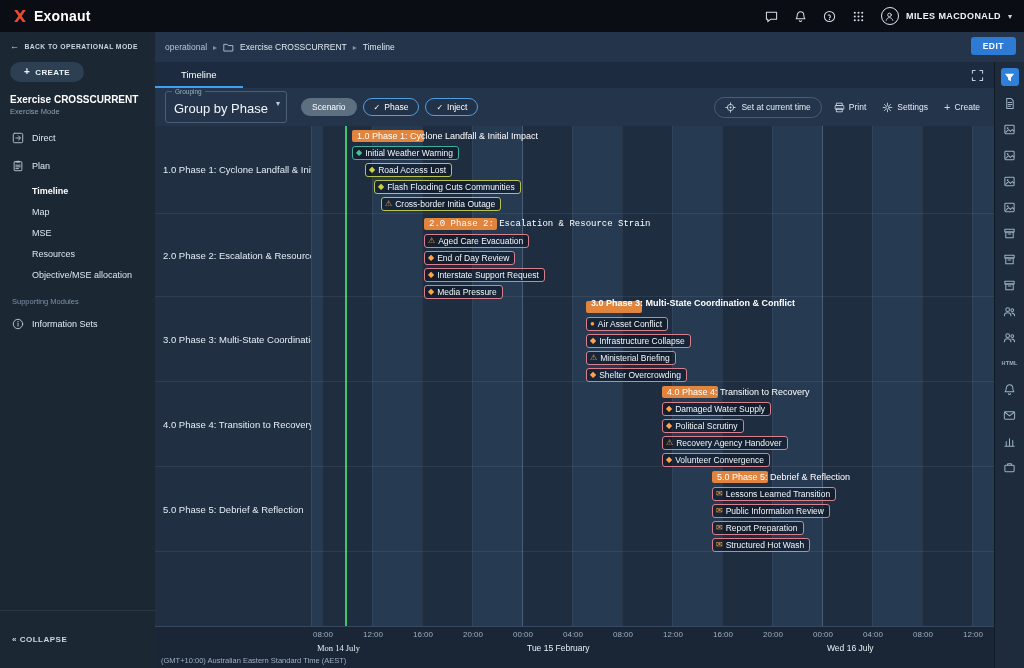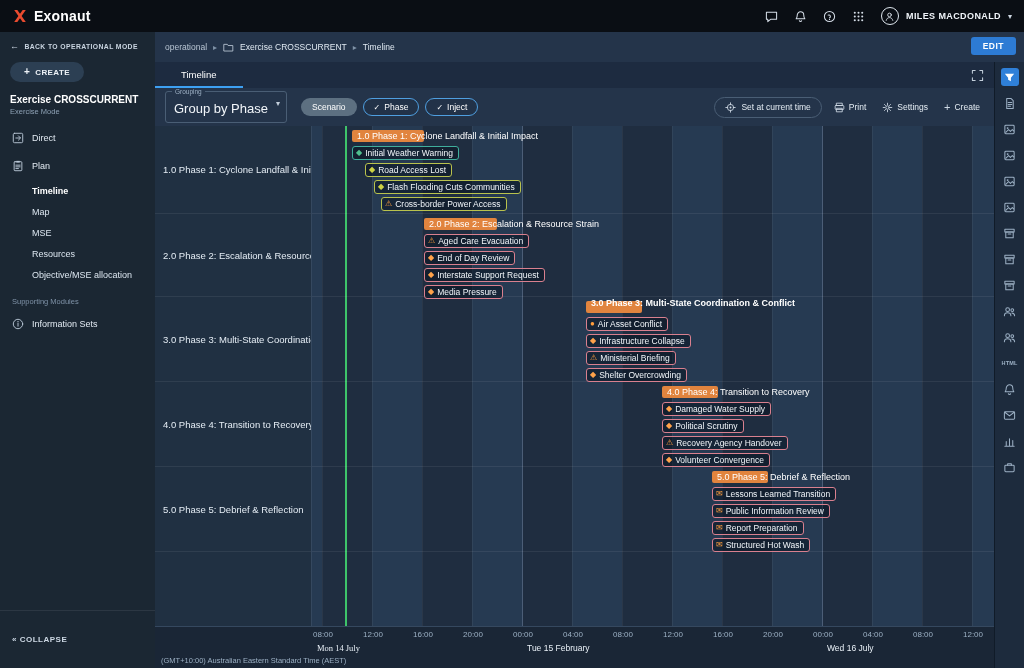--- a/index.html
+++ b/index.html
@@ -353,26 +353,26 @@
                   <div class="inject" style="left: 53px; top: 37px; border-color: rgb(185, 194, 77);">
                     <span class="inj-ic" style="color: rgb(205, 210, 69);">◆</span>
                     <span>Road Access Lost</span>
                   </div>
                   <div class="inject" style="left: 62px; top: 54px; border-color: rgb(185, 194, 77);">
                     <span class="inj-ic" style="color: rgb(205, 210, 69);">◆</span>
                     <span>Flash Flooding Cuts Communities</span>
                   </div>
                   <div class="inject" style="left: 69px; top: 71px; border-color: rgb(185, 194, 77);">
                     <span class="inj-ic" style="color: rgb(255, 157, 60);">⚠</span>
-                    <span>Cross-border Power Access</span>
+                    <span>Cross-border Initia Outage</span>
                   </div>
                 </div>
                 <div class="chart-row" style="height: 83px;">
                   <div class="phase-bar" style="left: 112px; width: 73px; top: 4px; background: rgb(225, 132, 62);"></div>
-                  <div class="phase-label" style="left: 117px; top: 4px;">2.0 Phase 2: Escalation &amp; Resource Strain</div>
+                  <div class="phase-label" style="left: 117px; top: 4px; font-family: Liberation Mono, monospace;">2.0 Phase 2: Escalation &amp; Resource Strain</div>
                   <div class="inject" style="left: 112px; top: 20px; border-color: rgb(217, 128, 143);">
                     <span class="inj-ic" style="color: rgb(255, 157, 60);">⚠</span>
                     <span>Aged Care Evacuation</span>
                   </div>
                   <div class="inject" style="left: 112px; top: 37px; border-color: rgb(217, 128, 143);">
                     <span class="inj-ic" style="color: rgb(255, 162, 74);">◆</span>
                     <span>End of Day Review</span>
                   </div>
                   <div class="inject" style="left: 112px; top: 54px; border-color: rgb(217, 128, 143);">
                     <span class="inj-ic" style="color: rgb(255, 162, 74);">◆</span>

